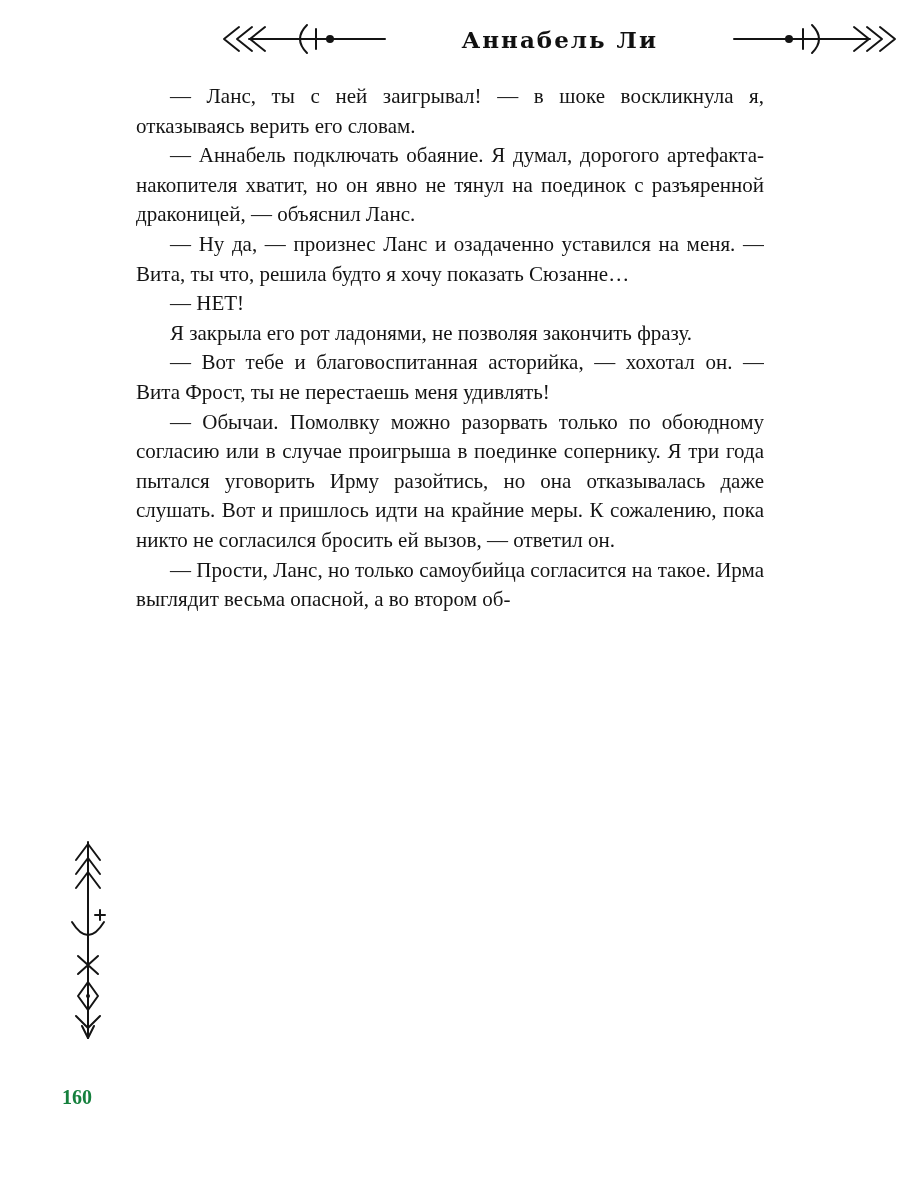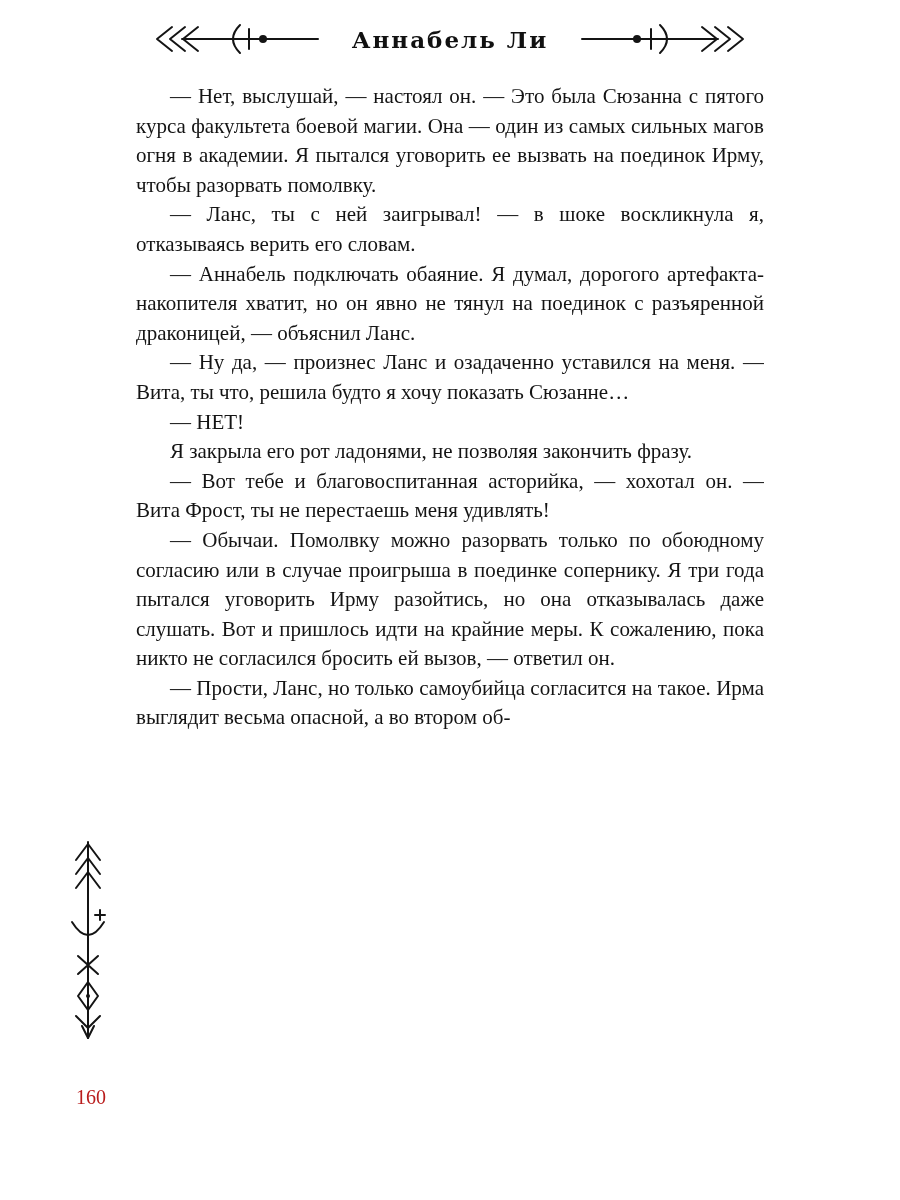--- a/index.html
+++ b/index.html
@@ -19,23 +19,23 @@
     position: absolute;
     inset: 0;
     background: #ffffff;
   }
   .header-row {
     position: absolute;
     top: 22px;
     left: 0;
     width: 900px;
     display: flex;
-    justify-content: center;
+    justify-content: flex-end;
     align-items: center;
-    gap: 30px;
+    gap: 72px;
   }
   .author-title {
     font-family: "DejaVu Serif", serif;
     font-size: 23px;
     font-weight: bold;
     letter-spacing: 2px;
     white-space: nowrap;
     color: #111;
   }
   .ornament svg { display: block; }
@@ -50,25 +50,25 @@
     text-align: justify;
     overflow: hidden;
   }
   .text-block p {
     margin: 0;
     padding: 0;
     text-indent: 34px;
   }
   .page-number {
     position: absolute;
-    left: 76px;
+    left: 62px;
     top: 1086px;
     font-size: 20px;
-    font-weight: normal;
-    color: #b91c1c;
+    font-weight: bold;
+    color: #15803d;
   }
   .margin-ornament {
     position: absolute;
     left: 66px;
     top: 836px;
   }
 </style>
 </head>
 <body>
 
@@ -102,21 +102,20 @@
           <path d="M88 3 Q74 17 88 31"></path>
           <line x1="97" y1="7" x2="97" y2="27"></line>
           <circle cx="111" cy="17" r="4" fill="#141414" stroke="none"></circle>
         </g>
       </svg>
     </span>
 
   </div>
 
   <div class="text-block">
-      <p>— Нет, выслушай, — настоял он. — Это была Сюзанна с пятого курса факультета боевой магии. Она — один из самых сильных магов огня в академии. Я пытался уговорить ее вызвать на поединок Ирму, чтобы разорвать помолвку.</p>
       <p>— Ланс, ты с ней заигрывал! — в шоке воскликнула я, отказываясь верить его словам.</p>
       <p>— Аннабель подключать обаяние. Я думал, дорогого артефакта-накопителя хватит, но он явно не тянул на поединок с разъяренной драконицей, — объяснил Ланс.</p>
       <p>— Ну да, — произнес Ланс и озадаченно уставился на меня. — Вита, ты что, решила будто я хочу показать Сюзанне…</p>
       <p>— НЕТ!</p>
       <p>Я закрыла его рот ладонями, не позволяя закончить фразу.</p>
       <p>— Вот тебе и благовоспитанная асторийка, — хохотал он. — Вита Фрост, ты не перестаешь меня удивлять!</p>
       <p>— Обычаи. Помолвку можно разорвать только по обоюдному согласию или в случае проигрыша в поединке сопернику. Я три года пытался уговорить Ирму разойтись, но она отказывалась даже слушать. Вот и пришлось идти на крайние меры. К сожалению, пока никто не согласился бросить ей вызов, — ответил он.</p>
       <p>— Прости, Ланс, но только самоубийца согласится на такое. Ирма выглядит весьма опасной, а во втором об-</p>
     </div>
 

